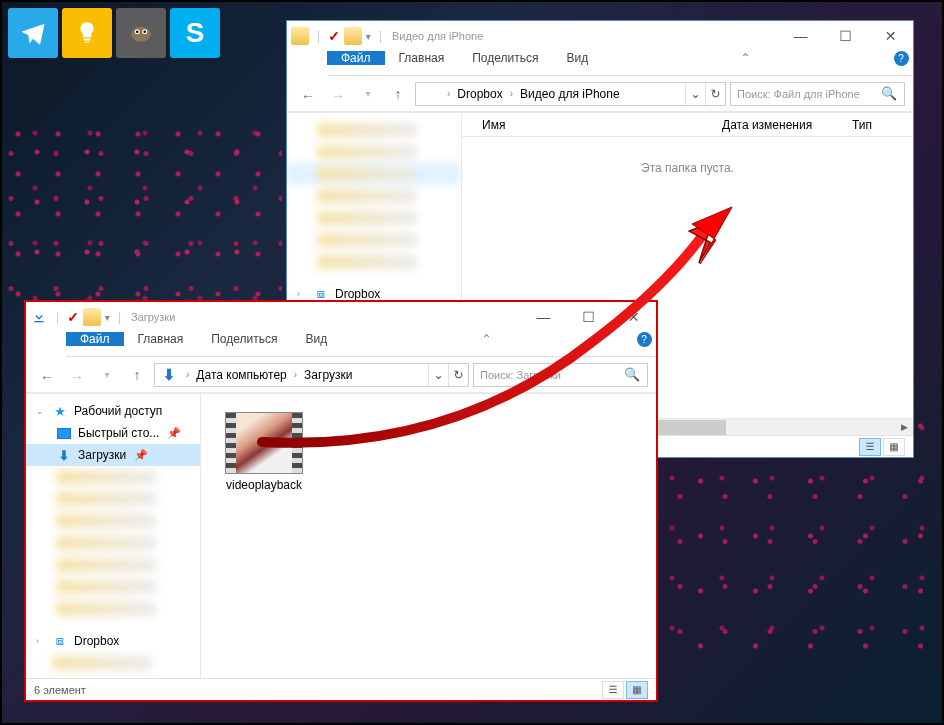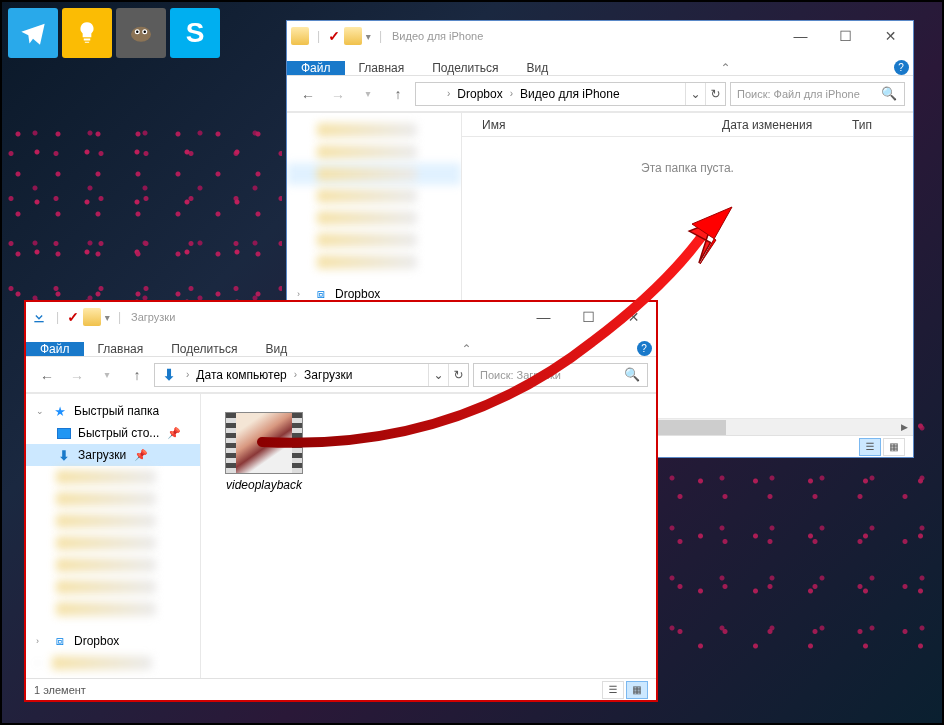--- a/index.html
+++ b/index.html
@@ -31,21 +31,21 @@
 .titlebar .pipe { color: #ccc; margin: 0 4px; }
 .titlebar .title-text { margin-left: 6px; color: #999; font-size: 11px; }
 .titlebar .spacer { flex: 1; }
 .titlebar .win-btn { width: 45px; height: 28px; display: flex; align-items: center; justify-content: center; font-size: 14px; color: #555; }
 
 .down-arrow-icon { width: 18px; height: 18px; display: flex; align-items: center; justify-content: center; }
 .down-arrow-icon svg { width: 16px; height: 16px; }
 .check-icon { color: #c00; font-size: 14px; font-weight: bold; }
 
 
-.ribbon { height: 25px; display: flex; align-items: flex-end; border-bottom: 1px solid #e1e1e1; font-size: 12px; background: #fff; }
+.ribbon { height: 25px; display: flex; align-items: flex-start; border-bottom: 1px solid #e1e1e1; font-size: 12px; background: #fff; margin-left: 40px; }
 .ribbon .tab { padding: 0 14px; display: flex; align-items: center; color: #444; }
 .ribbon .tab.file { background: #1979ca; color: #fff; }
 .ribbon .help { margin-left: auto; width: 24px; display: flex; align-items: center; justify-content: center; }
 .help-circle { width: 15px; height: 15px; border-radius: 50%; background: #1979ca; color: #fff; font-size: 10px; display: flex; align-items: center; justify-content: center; }
 
 
 .addressbar { height: 36px; display: flex; align-items: center; padding: 4px 8px; gap: 4px; background: #fff; border-bottom: 1px solid #e8e8e8; }
 .nav-btn { width: 26px; height: 26px; display: flex; align-items: center; justify-content: center; color: #666; font-size: 14px; }
 .nav-btn.disabled { color: #bbb; }
 .crumb-bar { flex: 1; height: 24px; border: 1px solid #ccc; display: flex; align-items: center; font-size: 12px; background: #fff; }
@@ -69,27 +69,27 @@
 .blur { filter: blur(4px); opacity: 0.6; }
 .blurchip { width: 100px; height: 14px; background: linear-gradient(90deg, #f0d070, #ddd); border-radius: 2px; }
 .star-ico { color: #1e90ff; font-size: 14px; }
 .desktop-ico { width: 14px; height: 11px; background: #2196f3; border: 1px solid #1976d2; }
 .dl-ico { color: #1979ca; font-size: 15px; font-weight: bold; }
 .pin-ico { color: #888; font-size: 11px; margin-left: 2px; }
 .dropbox-ico { color: #007ee5; font-size: 14px; }
 
 
 .content { flex: 1; display: flex; flex-direction: column; overflow: hidden; }
-.col-headers { height: 24px; display: flex; align-items: center; border-bottom: 1px solid #e8e8e8; font-size: 12px; color: #404040; padding-left: 12px; }
+.col-headers { height: 24px; display: flex; align-items: center; border-bottom: 1px solid #e8e8e8; font-size: 12px; color: #000000; padding-left: 12px; }
 .col-headers .col { padding: 0 8px; height: 100%; display: flex; align-items: center; }
 .col-headers .col1 { width: 240px; }
 .col-headers .col2 { width: 130px; }
 .empty-msg { flex: 1; display: flex; align-items: flex-start; justify-content: center; padding-top: 24px; color: #888; font-size: 12px; text-align: right; }
 
-.file-area { flex: 1; padding: 18px; display: flex; flex-wrap: wrap; align-content: flex-start; font-style: italic; }
+.file-area { flex: 1; padding: 18px; display: flex; flex-wrap: wrap; align-content: flex-start; }
 .file-item { width: 90px; display: flex; flex-direction: column; align-items: center; gap: 4px; font-size: 12px; }
 .video-thumb { width: 78px; height: 62px; background: #333; position: relative; border: 1px solid #888; }
 .video-thumb::before, .video-thumb::after { content: ''; position: absolute; top: 0; bottom: 0; width: 10px; background: repeating-linear-gradient(#4a4a4a 0, #4a4a4a 5px, #ddd 5px, #ddd 10px); }
 .video-thumb::before { left: 0; }
 .video-thumb::after { right: 0; }
 .video-thumb .frame { position: absolute; left: 10px; right: 10px; top: 0; bottom: 0; background: linear-gradient(145deg, #f4e5d5 20%, #d89880 40%, #8a3838 55%, #f0f0f0 70%); }
 
 
 .statusbar { height: 22px; border-top: 1px solid #e1e1e1; display: flex; align-items: center; font-size: 11px; padding: 0 8px; color: #555; }
 .statusbar .view-toggles { margin-left: auto; display: flex; gap: 2px; }
@@ -290,21 +290,21 @@
     <div class="searchbox">
       <span>Поиск: Загрузки</span>
       <span class="mag">🔍</span>
     </div>
   </div>
   <div class="body">
     <div class="sidebar">
       <div class="side-item">
         <span class="exp">⌄</span>
         <span class="ico star-ico">★</span>
-        <span class="lbl">Быстрый папка</span>
+        <span class="lbl">Рабочий доступ</span>
       </div>
       <div class="side-item lvl2">
         <span class="ico">
             <span class="desktop-ico"></span>
           </span>
         <span class="lbl">Быстрый сто...</span>
         <span class="pin-ico">📌</span>
       </div>
       <div class="side-item lvl2 selected">
         <span class="ico dl-ico">⬇</span>
@@ -348,21 +348,21 @@
         <div class="file-item">
           <div class="video-thumb">
               <div class="frame"></div>
             </div>
           <span>videoplayback</span>
         </div>
       </div>
     </div>
   </div>
   <div class="statusbar">
-    <span>1 элемент</span>
+    <span>6 элемент</span>
     <span class="view-toggles">
       <span class="view-btn">☰</span>
       <span class="view-btn active">▦</span>
     </span>
   </div>
 </div>
 
 <svg class="drag-arrow" viewBox="0 0 530 280">
   <defs>
     <linearGradient id="arrG" x1="0" y1="0" x2="1" y2="0">

